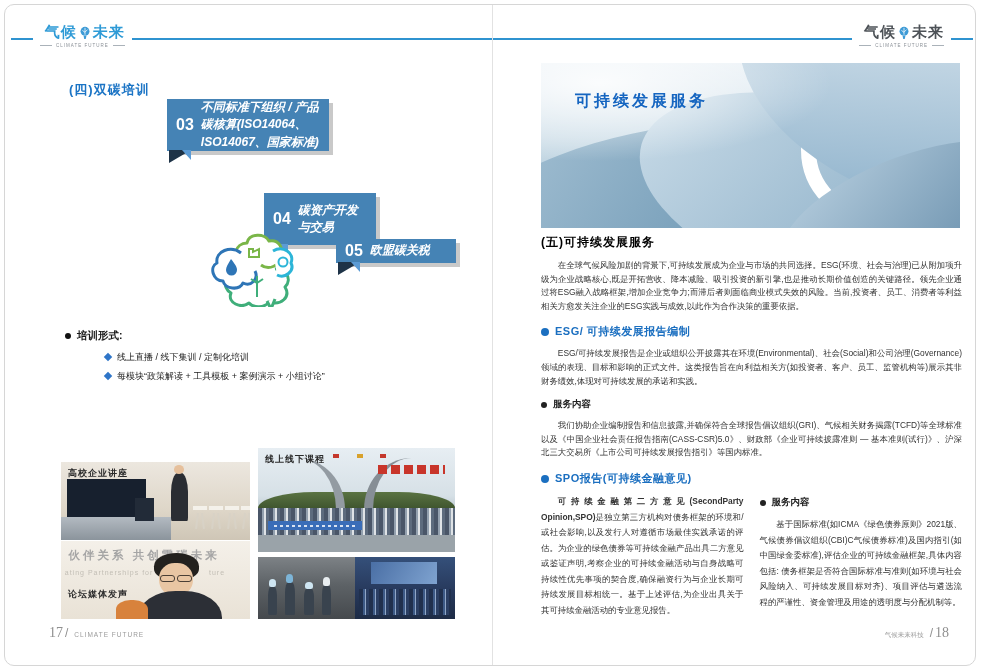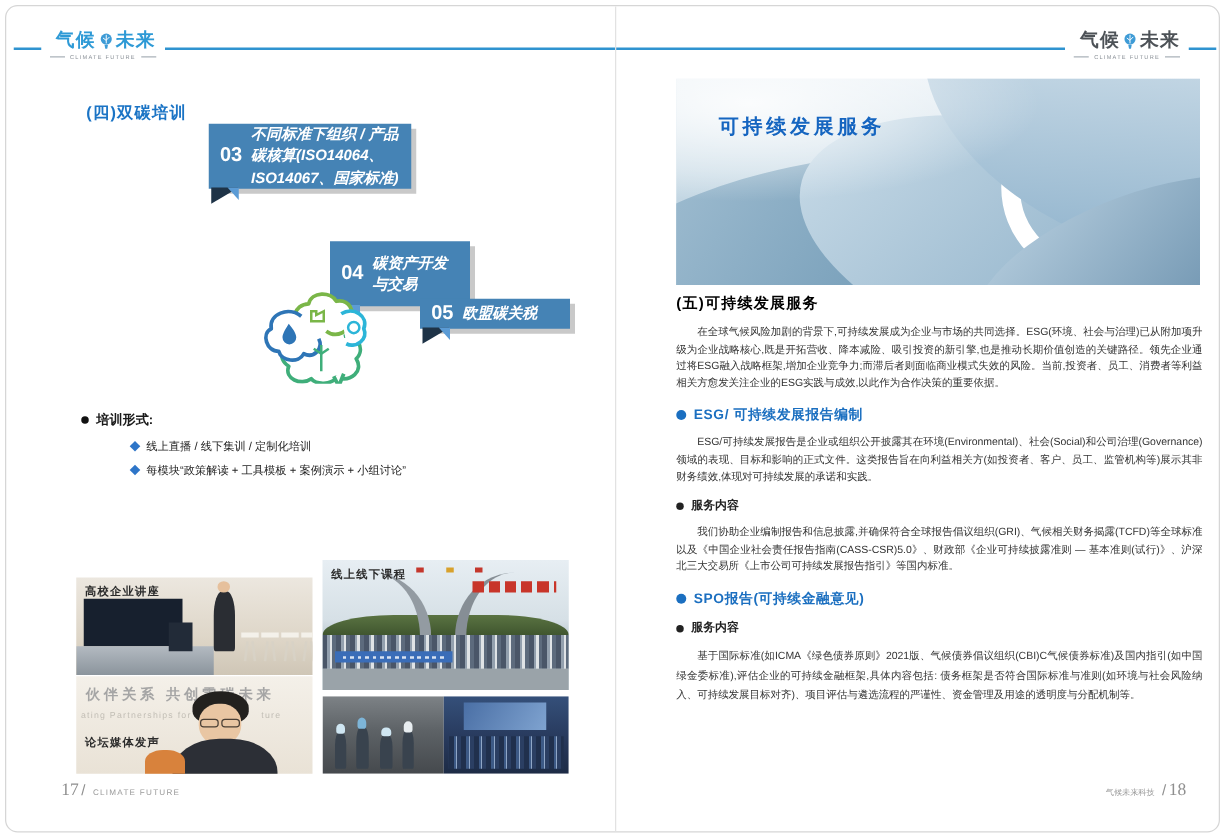--- a/index.html
+++ b/index.html
@@ -302,20 +302,23 @@
     </div>
     <p class="rp-p">我们协助企业编制报告和信息披露,并确保符合全球报告倡议组织(GRI)、气候相关财务揭露(TCFD)等全球标准以及《中国企业社会责任报告指南(CASS-CSR)5.0》、财政部《企业可持续披露准则 — 基本准则(试行)》、沪深北三大交易所《上市公司可持续发展报告指引》等国内标准。</p>
 
     <div class="h-blue">
       <i class="dot-blue"></i>
       <span>SPO报告(可持续金融意见)</span>
     </div>
 
     <div class="spo-cols">
       <div class="spo-col">
+        <p class="rp-p"><b>可持续金融第二方意见(SecondParty Opinion,SPO)</b><span>是独立第三方机构对债务框架的环境和/或社会影响,以及发行人对遵循市场最佳实践承诺的评估。为企业的绿色债券等可持续金融产品出具二方意见或鉴证声明,考察企业的可持续金融活动与自身战略可持续性优先事项的契合度,确保融资行为与企业长期可持续发展目标相统一。基于上述评估,为企业出具关于其可持续金融活动的专业意见报告。</span></p>
+      </div>
+      <div class="spo-col">
         <div class="h-dark">
           <i class="dot-dark"></i>
           <span>服务内容</span>
         </div>
         <p class="rp-p">基于国际标准(如ICMA《绿色债券原则》2021版、气候债券倡议组织(CBI)C气候债券标准)及国内指引(如中国绿金委标准),评估企业的可持续金融框架,具体内容包括: 债务框架是否符合国际标准与准则(如环境与社会风险纳入、可持续发展目标对齐)、项目评估与遴选流程的严谨性、资金管理及用途的透明度与分配机制等。</p>
       </div>
     </div>
   </div>
 
   <div class="footer fr">

